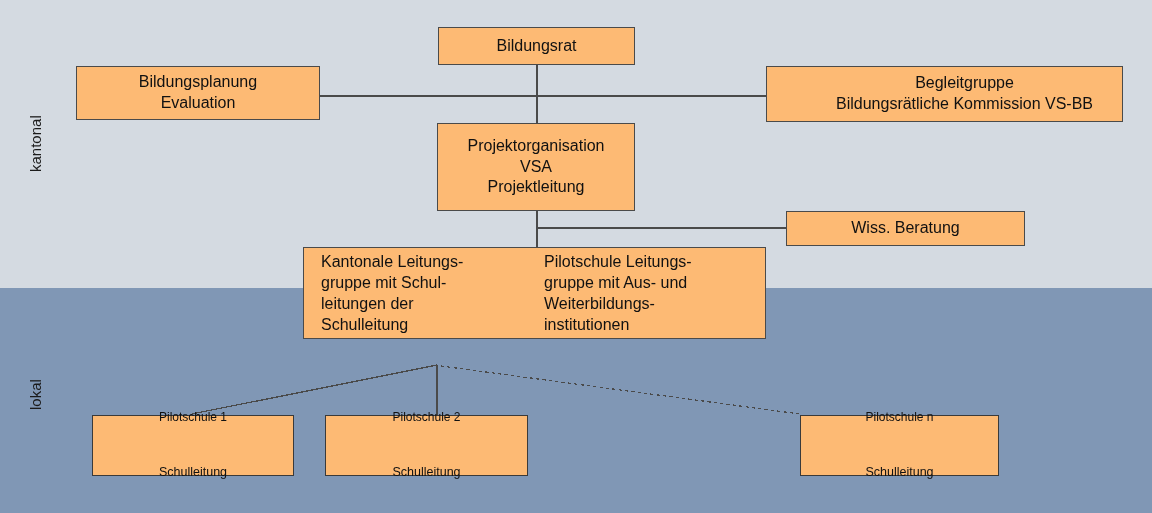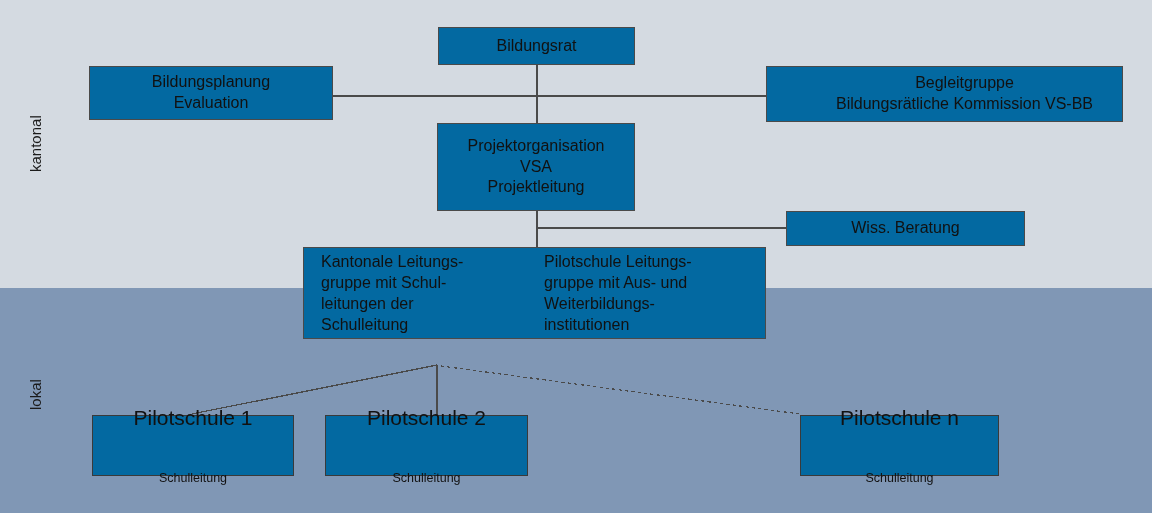--- a/index.html
+++ b/index.html
@@ -47,36 +47,36 @@
     white-space: nowrap;
     transform-origin: 0 0;
     transform: rotate(-90deg);
   }
   #label-kantonal { left: 28px; top: 172px; }
   #label-lokal    { left: 28px; top: 410px; }
 
   .node {
     position: absolute;
     box-sizing: border-box;
-    background: #0369a1;
+    background: #fdba74;
     border: 1px solid #4a4a4a;
     color: #111111;
     display: flex;
     flex-direction: column;
     align-items: center;
     justify-content: center;
     text-align: center;
     font-size: 16px;
     line-height: 1.30;
     z-index: 3;
   }
   .node .ln { display: block; white-space: nowrap; }
 
   #node-bildungsrat        { left: 438px; top: 27px;  width: 197px; height: 38px; }
-  #node-bildungsplanung    { left: 76px;  top: 66px;  width: 244px; height: 54px; margin-left: 13px; }
+  #node-bildungsplanung    { left: 76px;  top: 66px;  width: 244px; height: 54px; }
   #node-begleitgruppe      { left: 766px; top: 66px;  width: 357px; height: 56px; padding-left: 40px; }
   #node-projektorganisation{ left: 437px; top: 123px; width: 198px; height: 88px; }
   #node-wiss-beratung      { left: 786px; top: 211px; width: 239px; height: 35px; }
 
   #node-leitungsgruppen {
     left: 303px; top: 247px; width: 463px; height: 92px;
     flex-direction: row;
     align-items: stretch;
     justify-content: flex-start;
     padding: 0;
@@ -91,21 +91,21 @@
     line-height: 1.32;
   }
   #lg-col-kantonale  { width: 236px; padding-left: 17px; }
   #lg-col-erweiterte { width: 227px; padding-left: 5px; }
 
   .school {
     align-items: center;
     justify-content: center;
     border: 1px solid #3a3a3a;
   }
-  .school .title { font-size: 21px; line-height: 1.25; }
+  .school .title { font-size: 12px; line-height: 1.25; }
   .school .sub   { font-size: 12.5px; line-height: 1.25; margin-top: 40px; }
 
   #node-pilotschule-1 { left: 92px;  top: 415px; width: 202px; height: 61px; }
   #node-pilotschule-2 { left: 325px; top: 415px; width: 203px; height: 61px; }
   #node-pilotschule-n { left: 800px; top: 415px; width: 199px; height: 61px; }
 </style>
 </head>
 <body>
 
 <div id="canvas">

